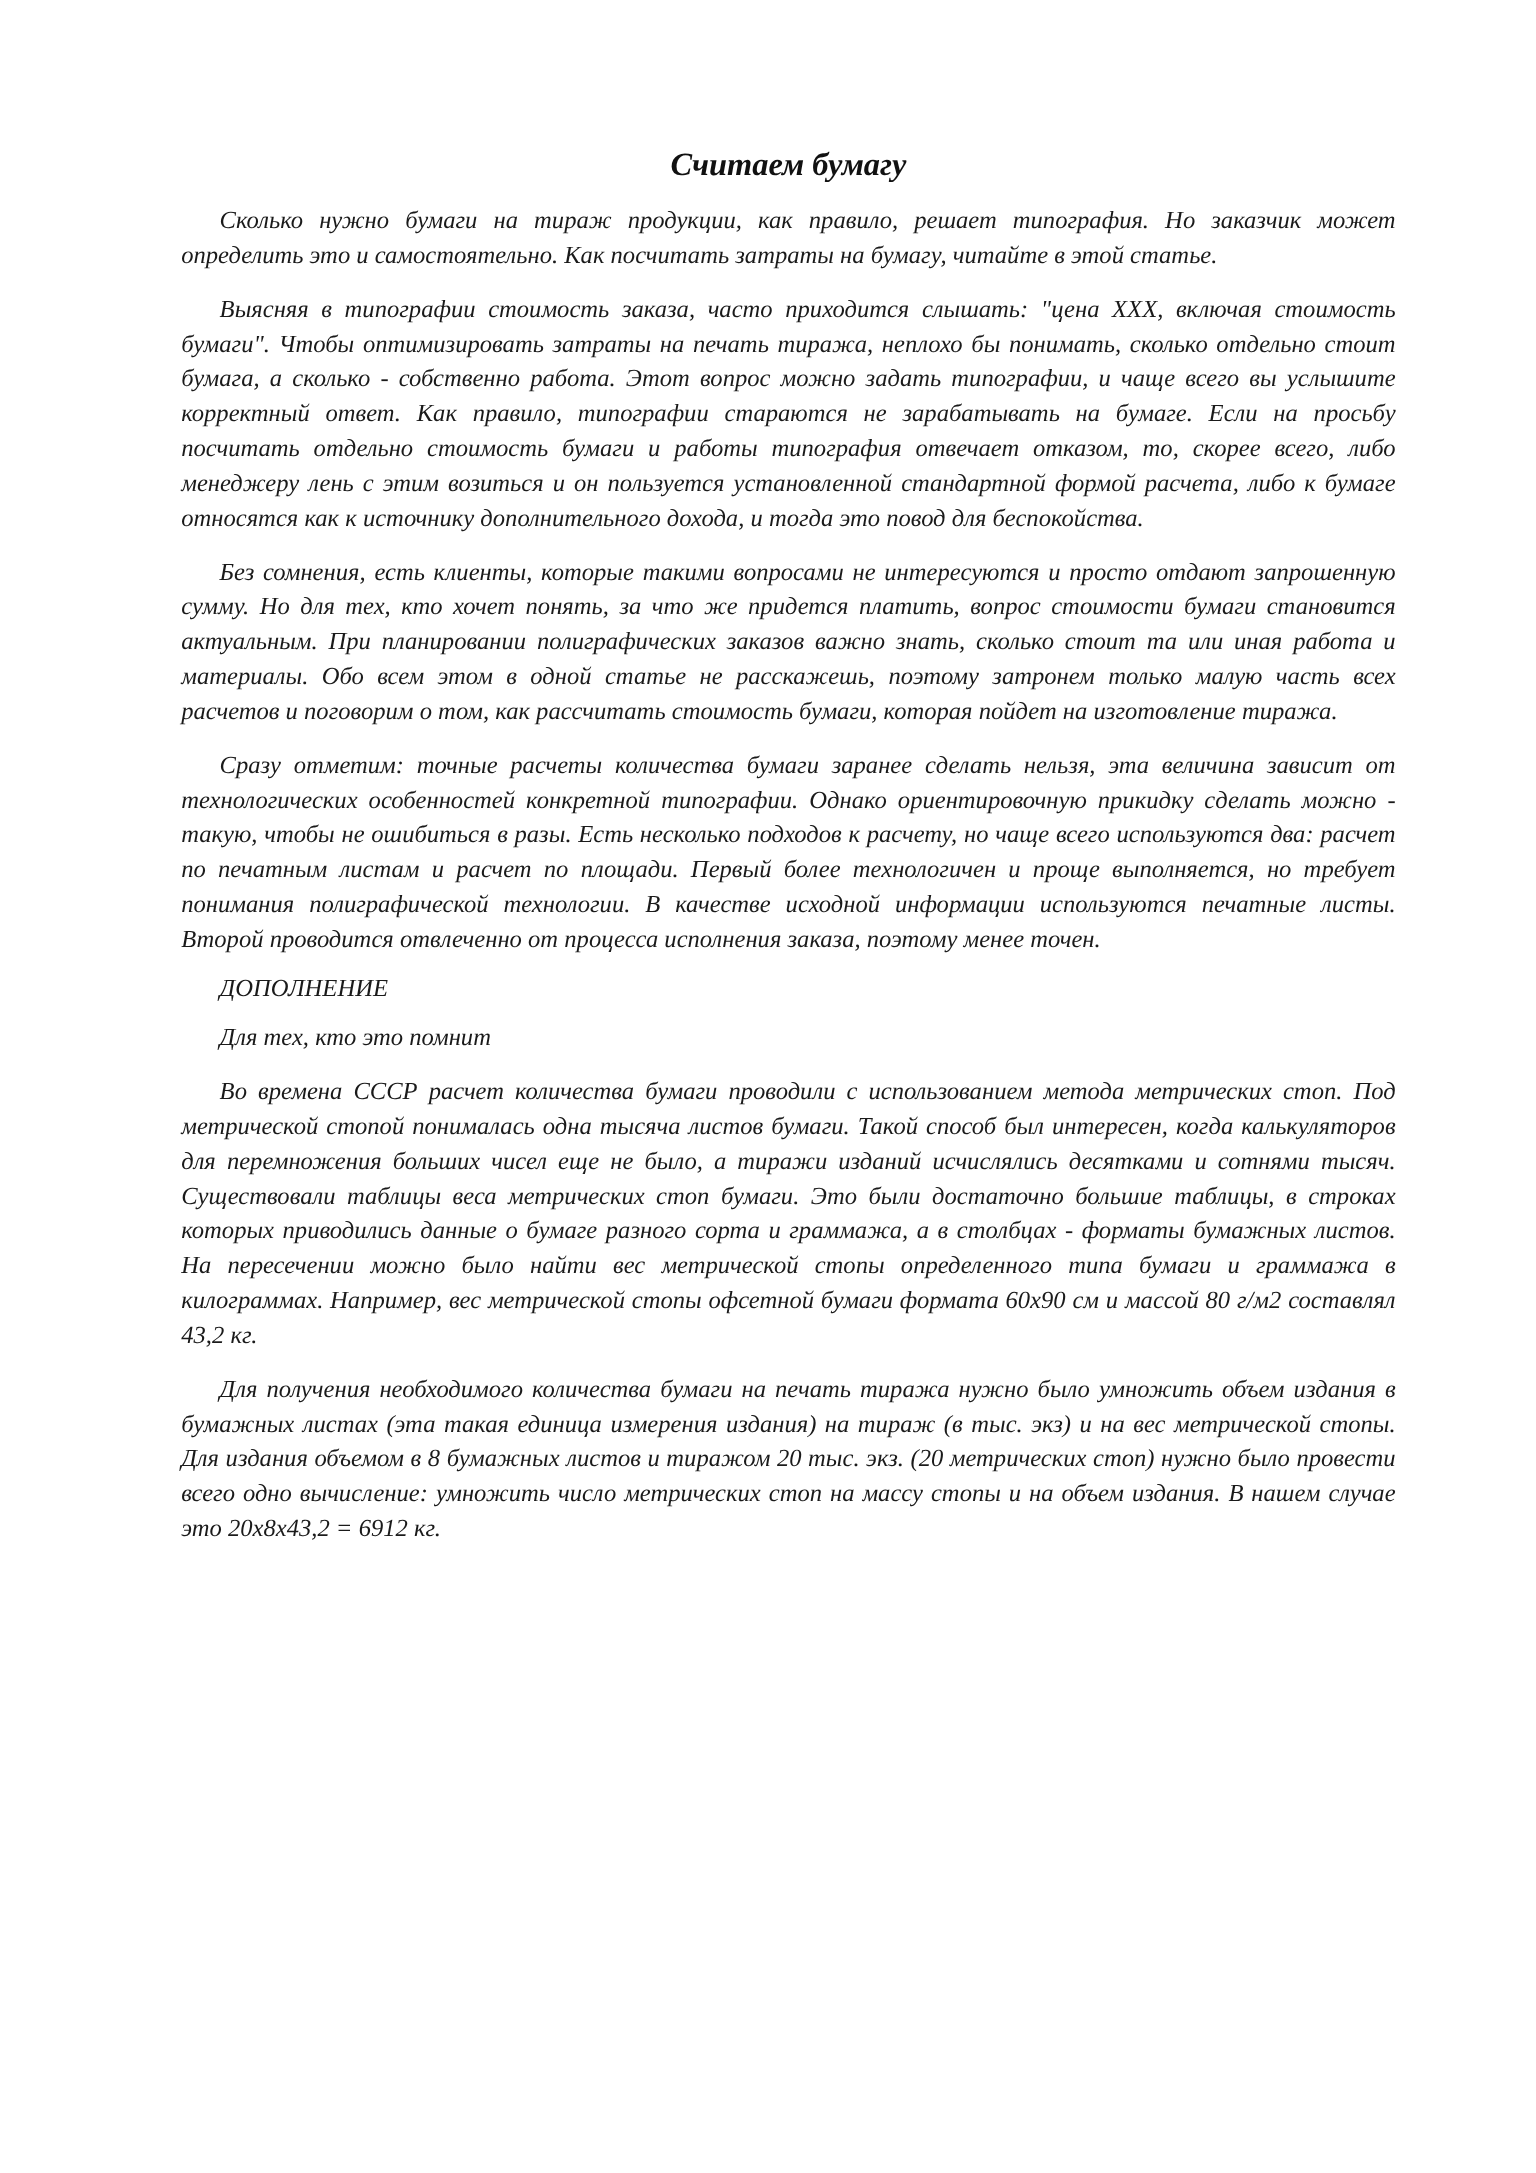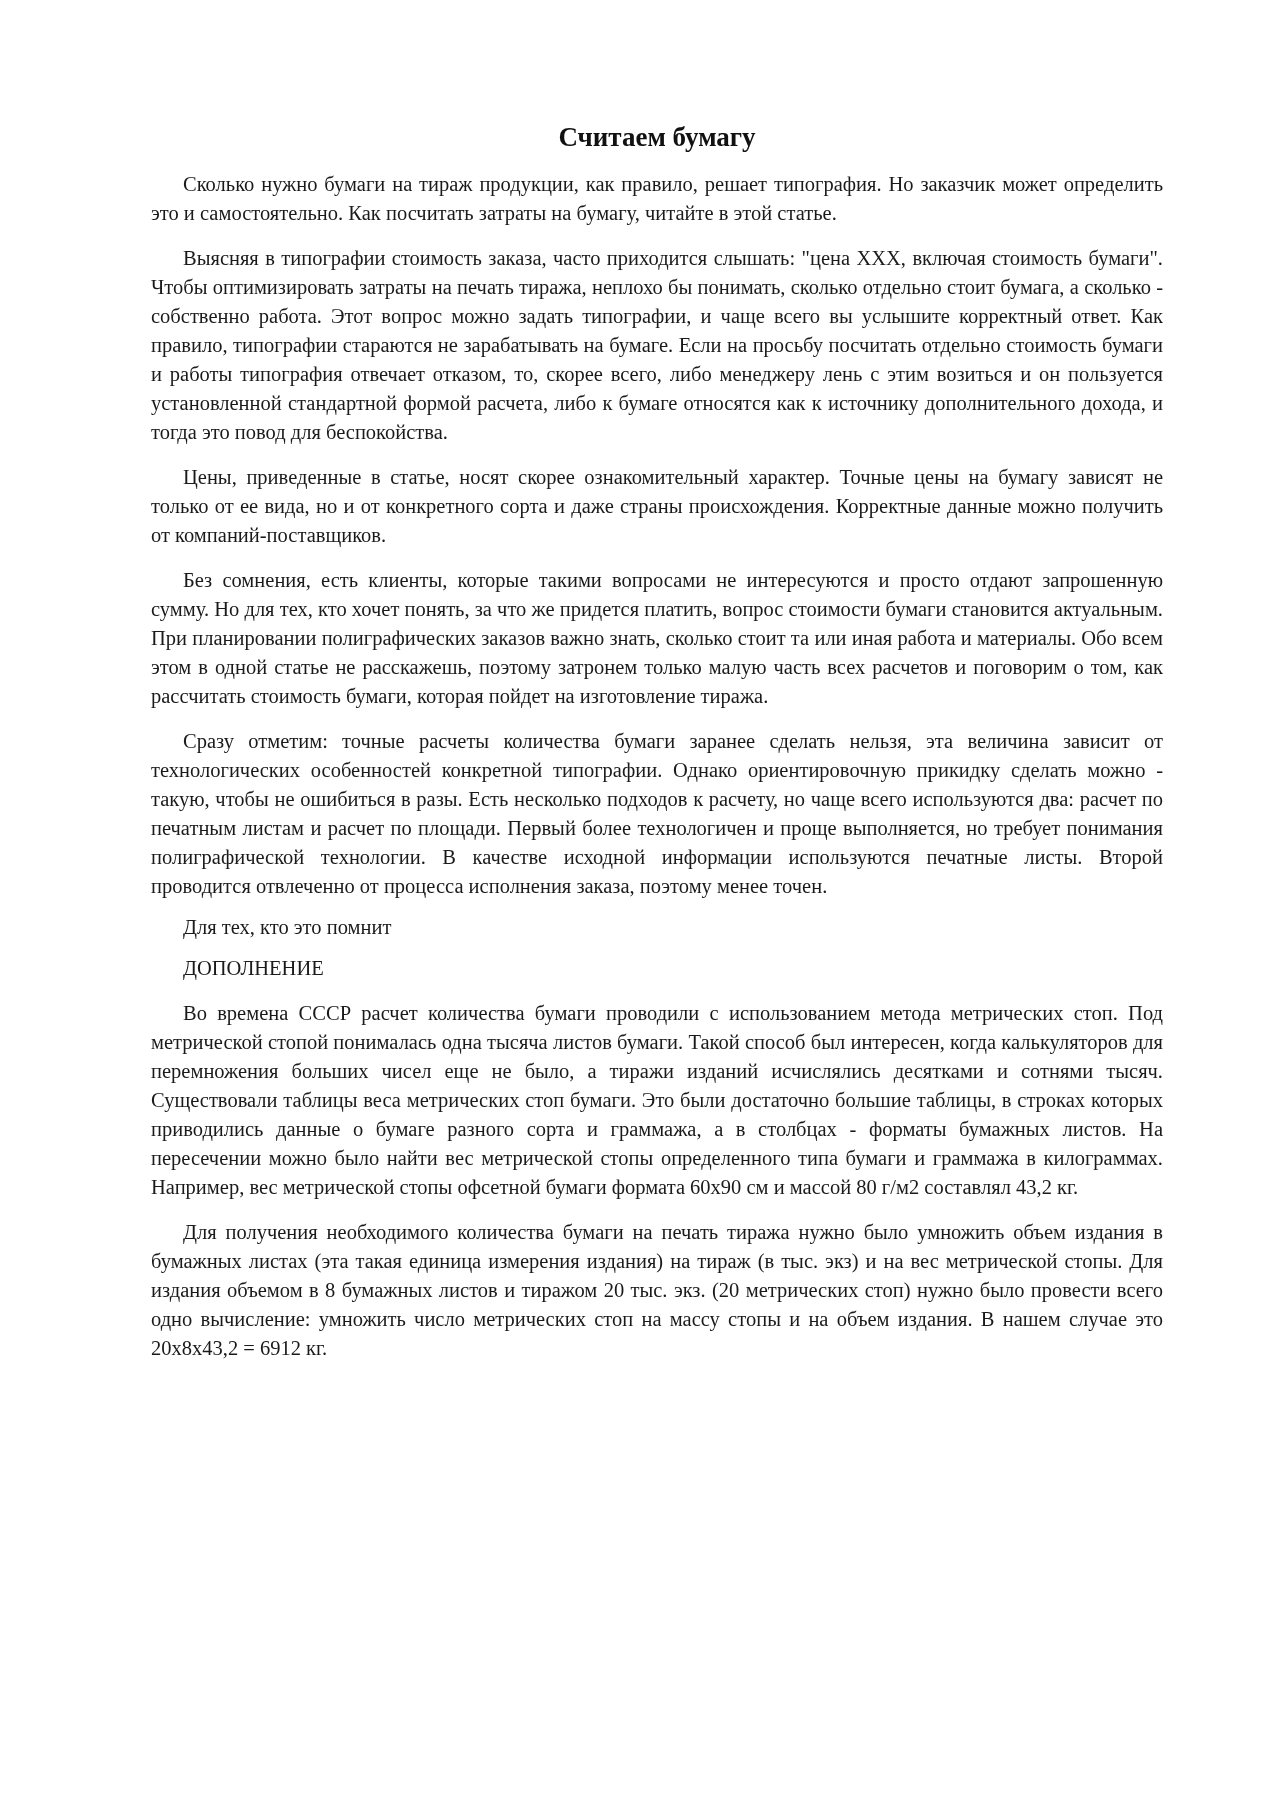--- a/index.html
+++ b/index.html
@@ -6,20 +6,21 @@
     body { width: 1280px; height: 1811px; position: relative; overflow: hidden; }
     .page {
       position: absolute;
       left: 151px;
       top: 120px;
       width: 1012px;
       font-family: "Liberation Serif", "DejaVu Serif", serif;
       color: #1a1a1a;
       font-size: 20.5px;
       line-height: 29px;
+      font-style: italic;
     }
     .title {
       text-align: center;
       font-weight: bold;
       font-size: 27px;
       line-height: 34px;
       margin: 0 0 6px 0;
       color: #111;
     }
     .para {
@@ -33,20 +34,19 @@
     }
   </style>
 </head>
 <body>
 
 <div class="page">
   <h1 class="title">Считаем бумагу</h1>
 
   <p class="para">Сколько нужно бумаги на тираж продукции, как правило, решает типография. Но заказчик может определить это и самостоятельно. Как посчитать затраты на бумагу, читайте в этой статье.</p>
   <p class="para">Выясняя в типографии стоимость заказа, часто приходится слышать: "цена XXX, включая стоимость бумаги". Чтобы оптимизировать затраты на печать тиража, неплохо бы понимать, сколько отдельно стоит бумага, а сколько - собственно работа. Этот вопрос можно задать типографии, и чаще всего вы услышите корректный ответ. Как правило, типографии стараются не зарабатывать на бумаге. Если на просьбу посчитать отдельно стоимость бумаги и работы типография отвечает отказом, то, скорее всего, либо менеджеру лень с этим возиться и он пользуется установленной стандартной формой расчета, либо к бумаге относятся как к источнику дополнительного дохода, и тогда это повод для беспокойства.</p>
-  <p class="para">Цены, приведенные в статье, носят скорее ознакомительный характер. Точные цены на бумагу зависят не только от ее вида, но и от конкретного сорта и даже страны происхождения. Корректные данные можно получить от компаний-поставщиков.</p>
   <p class="para">Без сомнения, есть клиенты, которые такими вопросами не интересуются и просто отдают запрошенную сумму. Но для тех, кто хочет понять, за что же придется платить, вопрос стоимости бумаги становится актуальным. При планировании полиграфических заказов важно знать, сколько стоит та или иная работа и материалы. Обо всем этом в одной статье не расскажешь, поэтому затронем только малую часть всех расчетов и поговорим о том, как рассчитать стоимость бумаги, которая пойдет на изготовление тиража.</p>
   <p class="para">Сразу отметим: точные расчеты количества бумаги заранее сделать нельзя, эта величина зависит от технологических особенностей конкретной типографии. Однако ориентировочную прикидку сделать можно - такую, чтобы не ошибиться в разы. Есть несколько подходов к расчету, но чаще всего используются два: расчет по печатным листам и расчет по площади. Первый более технологичен и проще выполняется, но требует понимания полиграфической технологии. В качестве исходной информации используются печатные листы. Второй проводится отвлеченно от процесса исполнения заказа, поэтому менее точен.</p>
+  <p class="note">ДОПОЛНЕНИЕ</p>
   <p class="note">Для тех, кто это помнит</p>
-  <p class="note">ДОПОЛНЕНИЕ</p>
   <p class="para">Во времена СССР расчет количества бумаги проводили с использованием метода метрических стоп. Под метрической стопой понималась одна тысяча листов бумаги. Такой способ был интересен, когда калькуляторов для перемножения больших чисел еще не было, а тиражи изданий исчислялись десятками и сотнями тысяч. Существовали таблицы веса метрических стоп бумаги. Это были достаточно большие таблицы, в строках которых приводились данные о бумаге разного сорта и граммажа, а в столбцах - форматы бумажных листов. На пересечении можно было найти вес метрической стопы определенного типа бумаги и граммажа в килограммах. Например, вес метрической стопы офсетной бумаги формата 60x90 см и массой 80 г/м2 составлял 43,2 кг.</p>
   <p class="para">Для получения необходимого количества бумаги на печать тиража нужно было умножить объем издания в бумажных листах (эта такая единица измерения издания) на тираж (в тыс. экз) и на вес метрической стопы. Для издания объемом в 8 бумажных листов и тиражом 20 тыс. экз. (20 метрических стоп) нужно было провести всего одно вычисление: умножить число метрических стоп на массу стопы и на объем издания. В нашем случае это 20x8x43,2 = 6912 кг.</p>
 </div>
 
 </body></html>

